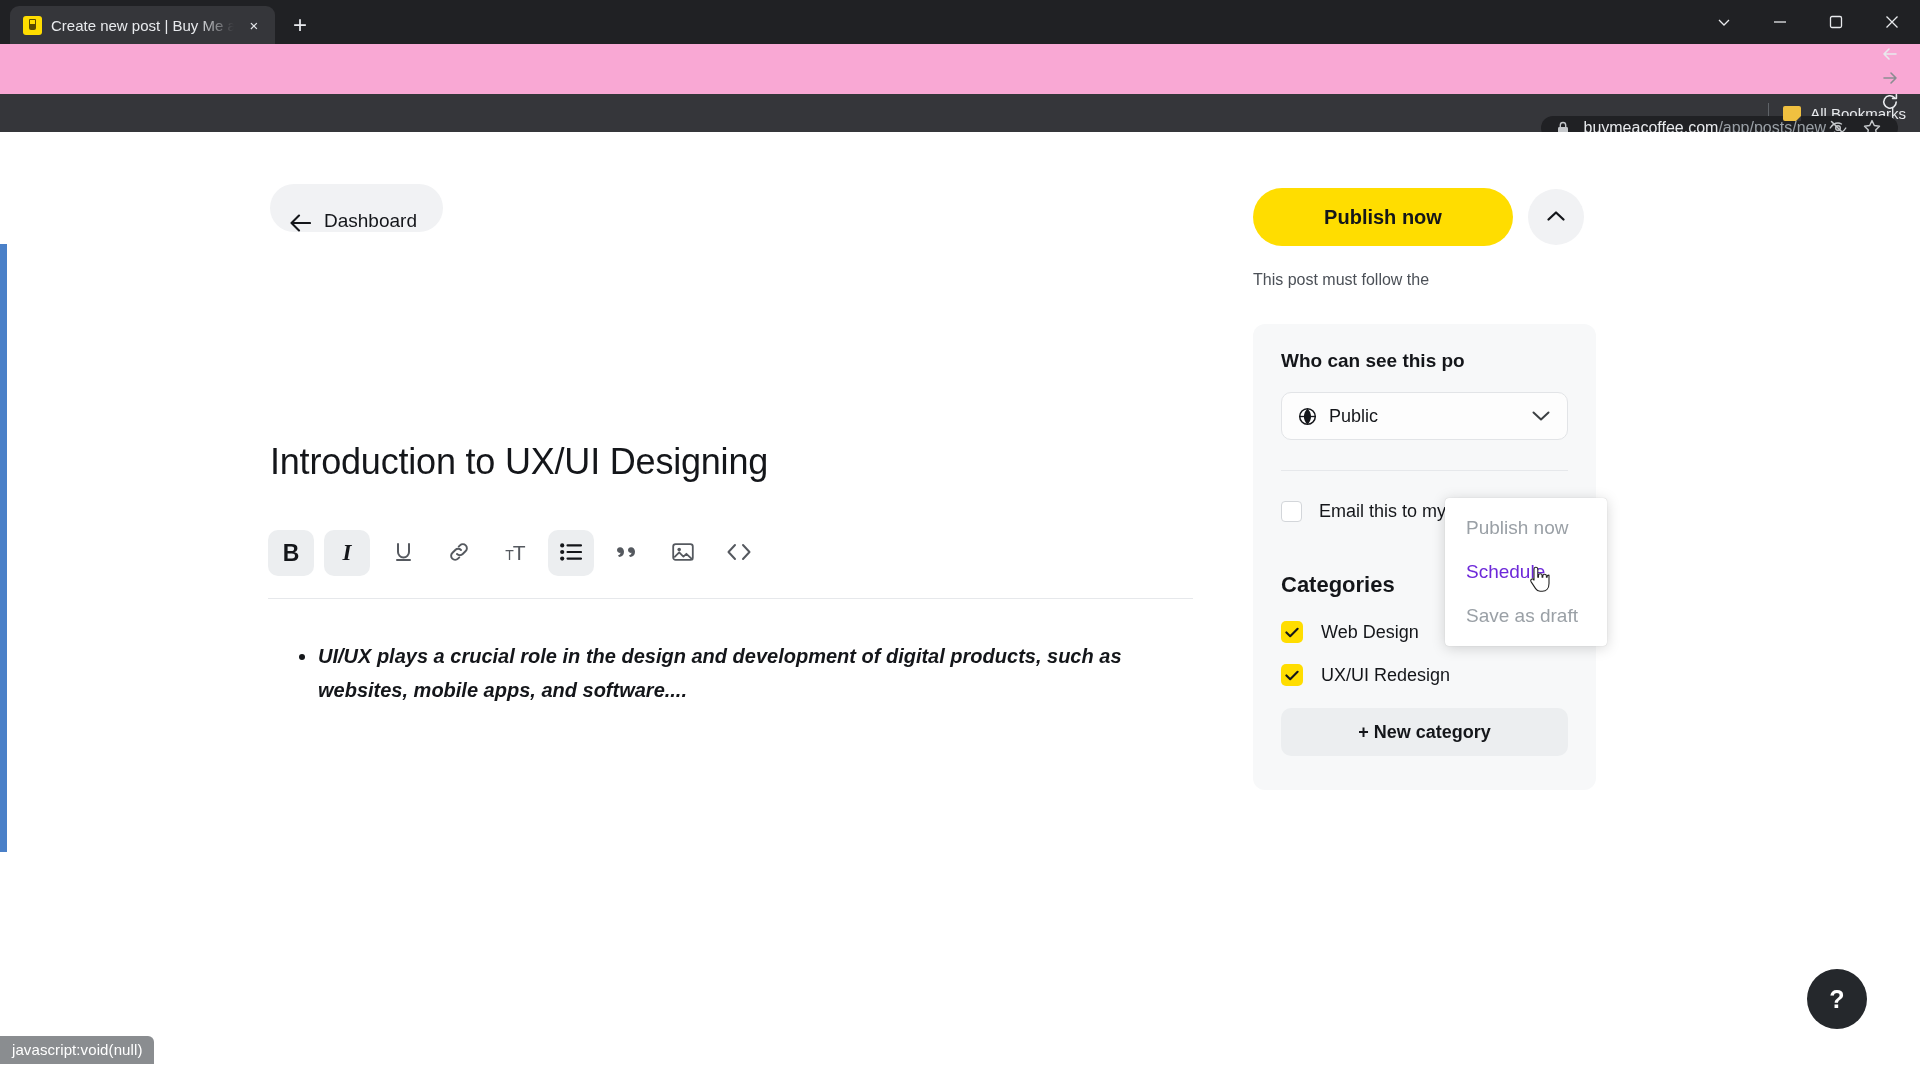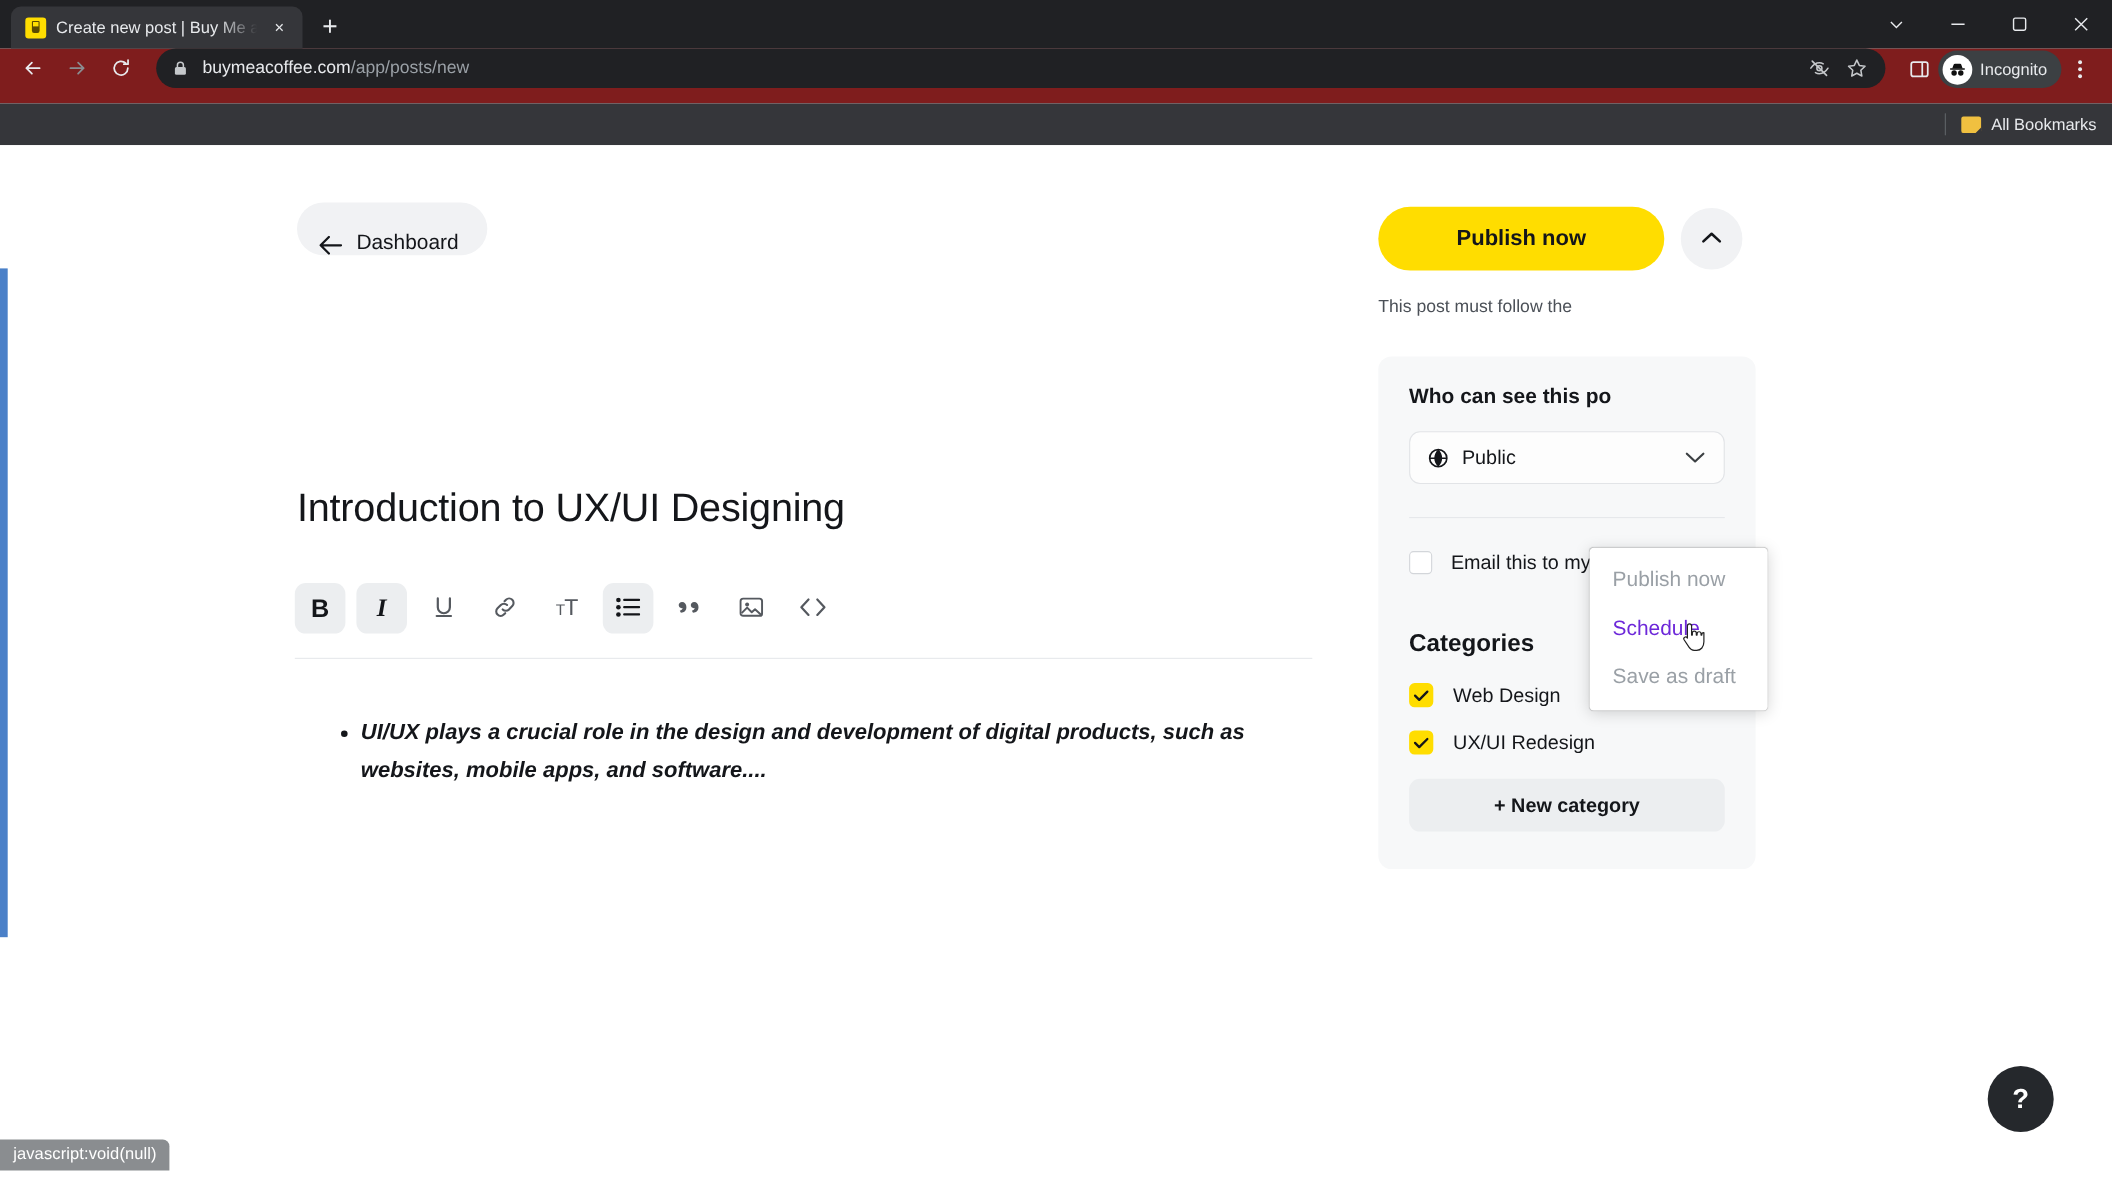--- a/index.html
+++ b/index.html
@@ -53,22 +53,22 @@
     display: flex; align-items: center; justify-content: center;
     font-size: 24px; font-weight: 300; border-radius: 50%;
   }
   .winctl { position: absolute; right: 0; top: 0; height: 44px; display: flex; align-items: center; }
   .winbtn {
     width: 56px; height: 44px; display: flex; align-items: center;
     justify-content: center; color: #e8eaed;
   }
 
   .toolbar {
-    height: 50px; background: #7f1d1d; display: flex; align-items: flex-start;
-    padding: 0 12px; gap: 4px;
+    height: 50px; background: #f9a8d4; display: flex; align-items: flex-end;
+    padding: 0 12px; gap: 4px; flex-direction: column;
   }
   .navbtn {
     width: 36px; height: 36px; border-radius: 50%;
     display: flex; align-items: center; justify-content: center; color: #e8eaed;
   }
   .navbtn.dim { color: #8a8d91; }
   .omnibox {
     flex: 1 1 auto; height: 36px; background: #202124; border-radius: 18px;
     display: flex; align-items: center; padding: 0 14px; margin: 0 10px;
     position: relative;
@@ -145,21 +145,21 @@
     justify-content: center; color: #55595f; cursor: pointer;
     font-family: "Liberation Sans", sans-serif;
   }
   .tbtn.active { background: #eceef0; color: #14161a; }
   .tbtn .lbl { font-size: 23px; font-weight: 700; }
   .tbtn .lbl.ital { font-style: italic; font-family: "Liberation Serif", serif; }
 
   .editor-body {
     position: absolute; left: 268px; top: 500px; width: 930px;
   }
-  .editor-body ul { margin: 17px; padding-left: 43px; }
+  .editor-body ul { margin: 7px; padding-left: 43px; }
   .editor-body li {
     font-size: 20px; font-weight: 700; font-style: italic;
     color: #14161a; line-height: 1.72; list-style: disc;
   }
 
   
   .sidebar {
     position: absolute; left: 1253px; top: 56px; width: 343px;
   }
   .publish-row { display: flex; align-items: center; gap: 15px; }

